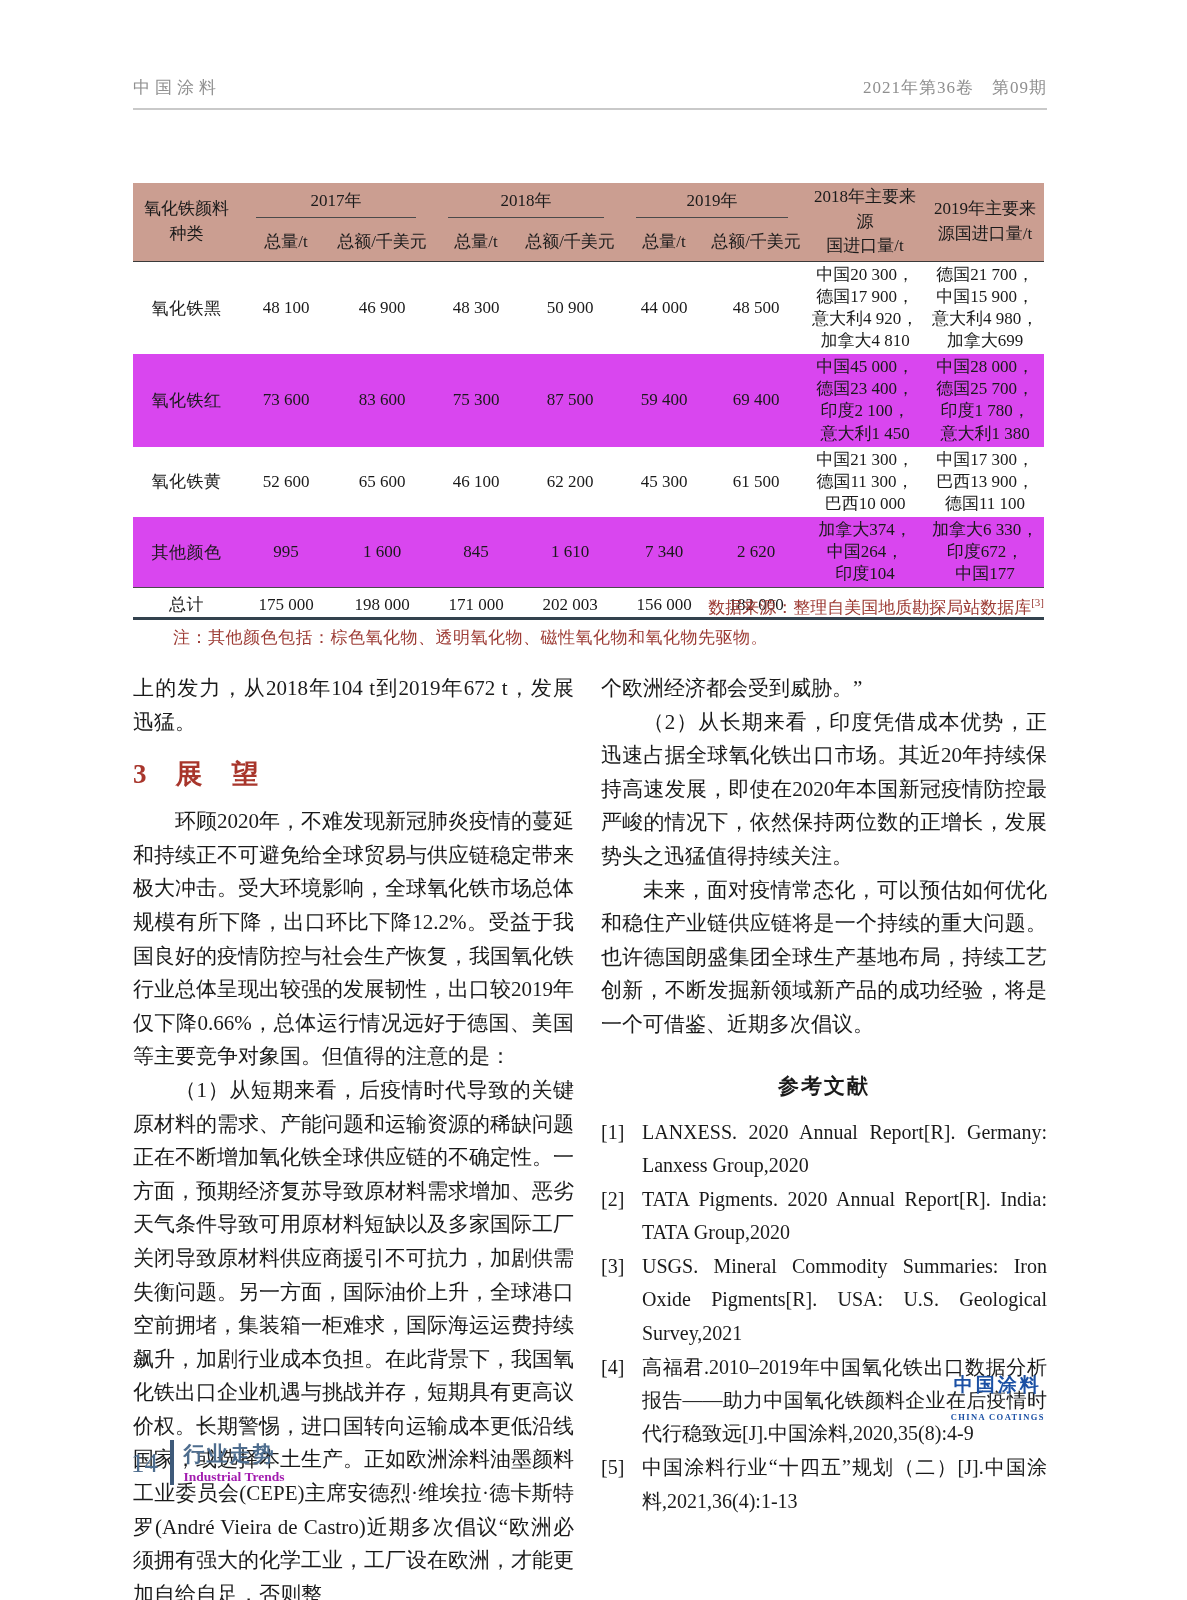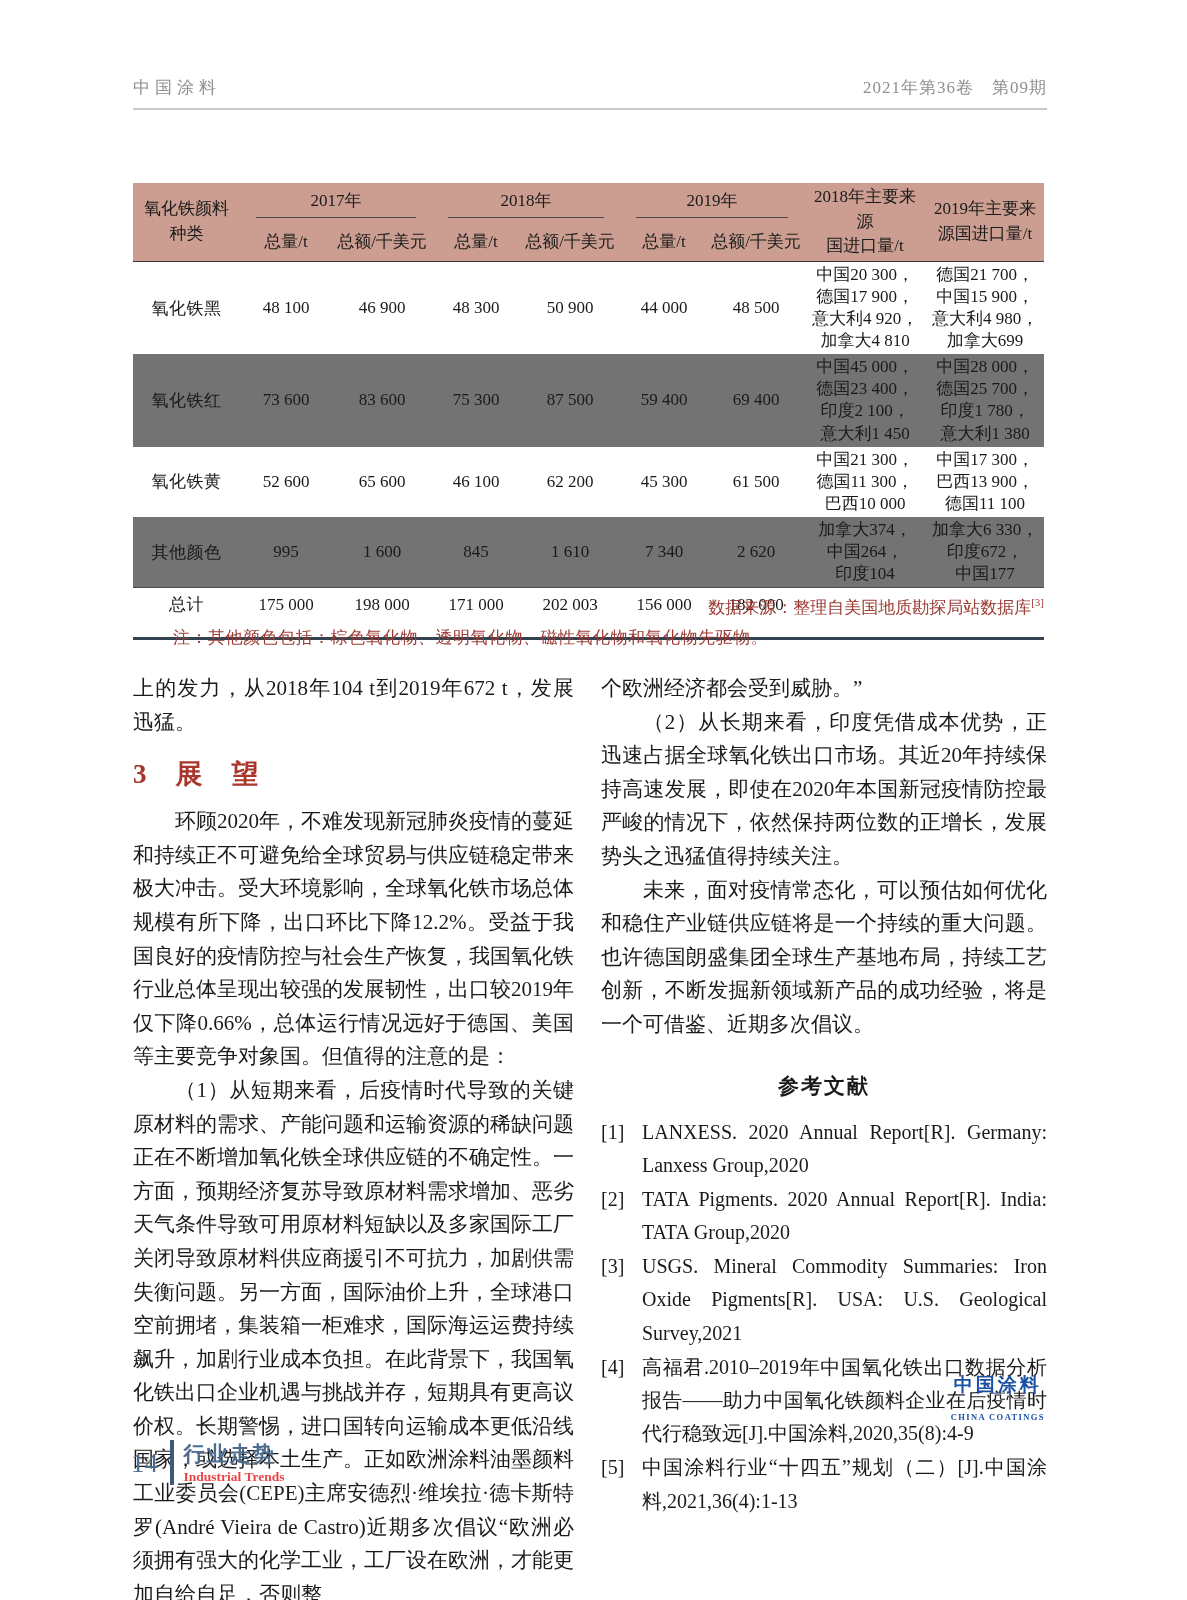--- a/index.html
+++ b/index.html
@@ -23,25 +23,25 @@
   .caption { position:absolute; left:133px; top:130px; width:914px; text-align:center; }
   .caption .zh { font-weight:bold; font-size:18.5px; letter-spacing:.5px; }
   .caption .en { font-weight:bold; font-size:17.5px; margin-top:6px; }
   
   table.pig { position:absolute; left:133px; top:183px; width:911px; border-collapse:collapse; table-layout:fixed; }
   table.pig th, table.pig td { font-size:17px; text-align:center; vertical-align:middle; padding:2px 2px; }
   table.pig thead th { background:#cb9e91; font-weight:normal; white-space:pre-line; line-height:1.45; }
   table.pig thead { border-bottom:1.5px solid #3a3a3a; }
   th.yr span { display:block; border-bottom:1.3px solid #4a4a4a; padding-bottom:3px; margin:0 14px; }
   th.sub { padding-top:4px; padding-bottom:8px; }
-  tr.pink td { background:#737373; }
+  tr.pink td { background:#d946ef; }
   td.src { white-space:pre-line; line-height:1.3; font-size:16.5px; padding-top:8px; padding-bottom:8px; }
   td.cat { letter-spacing:.5px; }
   table.pig tbody tr:last-child { border-top:1.2px solid #4a4a4a; border-bottom:3px solid #33424e; }
-  table.pig tbody tr:last-child td { padding-top:5px; padding-bottom:21px; }
+  table.pig tbody tr:last-child td { padding-top:5px; padding-bottom:1px; }
   
   col.c0{width:107px} col.c1{width:92px} col.c2{width:100px} col.c3{width:88px}
   col.c4{width:100px} col.c5{width:88px} col.c6{width:96px} col.c7{width:122px} col.c8{width:118px}
   
   .src-note { position:absolute; left:133px; top:596px; width:911px; text-align:right;
               color:#9c3a33; font-size:17px; }
   .src-note sup { font-size:11px; }
   .tbl-note { position:absolute; left:173px; top:626px; width:880px;
               color:#9c3a33; font-size:17px; letter-spacing:.5px; }
   
@@ -56,21 +56,21 @@
   .ref-text { flex:1; text-align:justify; }
   
   .logo { position:absolute; right:142px; top:1372px; text-align:center; color:#1b50a4; }
   .logo .zh { font-weight:bold; font-size:19px; letter-spacing:3px; }
   .logo .en { font-weight:bold; font-size:8.5px; letter-spacing:1.4px; margin-top:14px; }
   
   .footer { position:absolute; left:131px; top:1440px; display:flex; align-items:stretch; color:#4e6d8e; }
   .footer .num { font-size:27px; align-self:flex-end; padding-bottom:6px; }
   .footer .vbar { width:3.5px; background:#3e5a7a; margin:0 10px 0 12px; }
   .footer .sec .zh { font-size:21px; font-weight:bold; letter-spacing:2px; }
-  .footer .sec .en { font-size:13.5px; font-weight:bold; color:#ef4444; margin-top:1px; }
+  .footer .sec .en { font-size:13.5px; font-weight:bold; color:#a21caf; margin-top:1px; }
 </style>
 </head>
 <body>
 
 <div class="page">
 
   <div class="masthead">
     <span class="journal">中国涂料</span>
     <span class="issue">2021年第36卷　第09期</span>
   </div>

